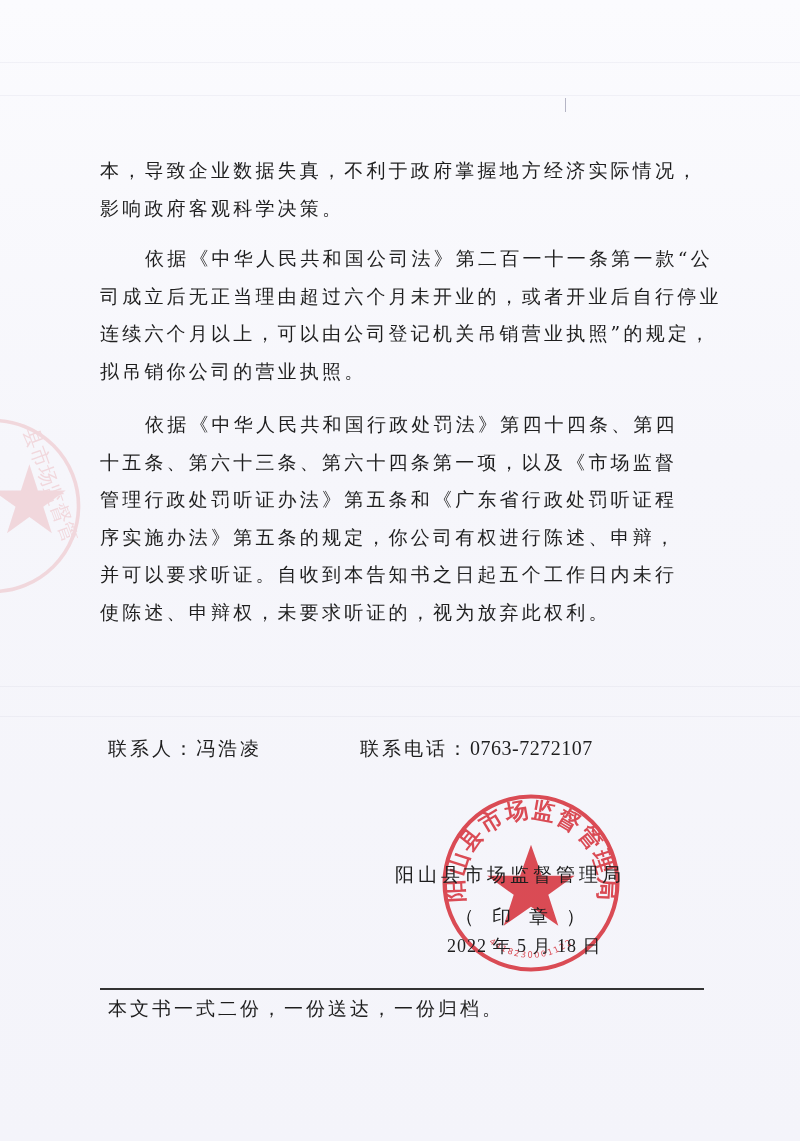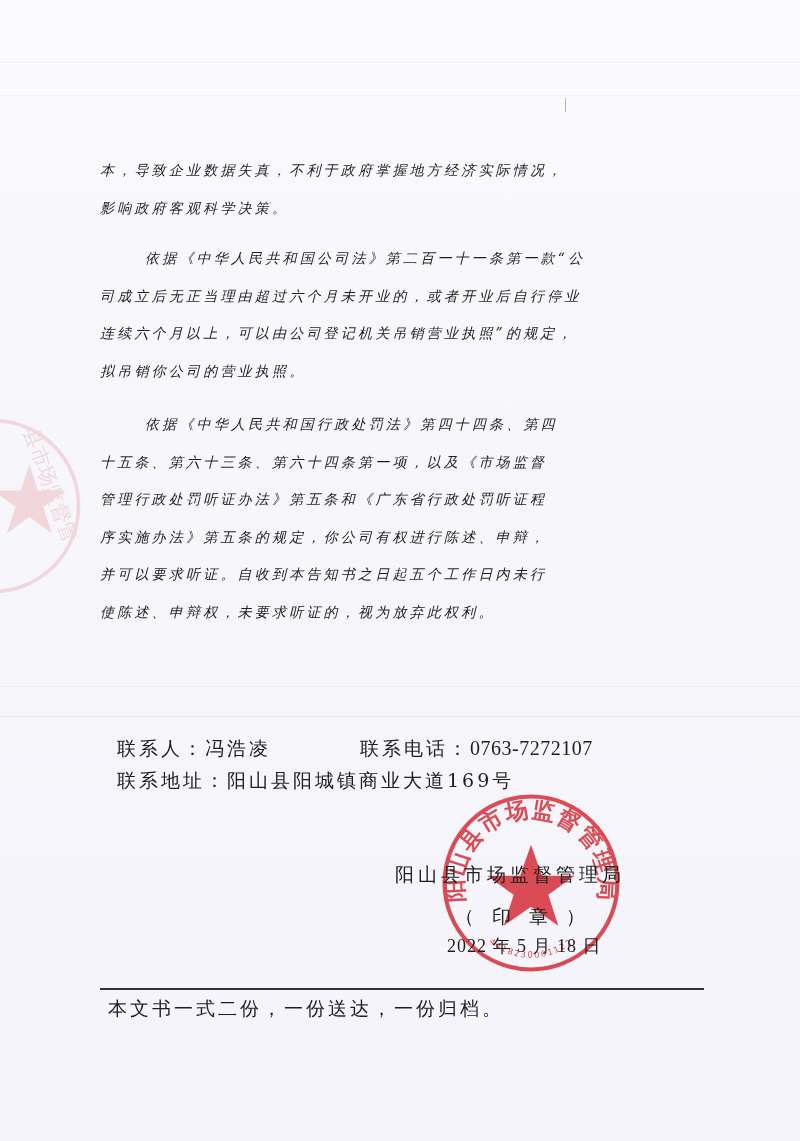--- a/index.html
+++ b/index.html
@@ -25,36 +25,35 @@
   .bleed {
     position: absolute;
     left: 0; right: 0;
     height: 1px;
     background: rgba(170,170,200,0.12);
   }
   .text-block {
     position: absolute;
     left: 100px;
     width: 610px;
-    font-size: 14px;
+    font-size: 19px;
     letter-spacing: 3.2px;
     line-height: 37.5px;
-    font-style: italic;
   }
   .para {
     margin: 0;
     text-align: justify;
   }
   .line {
     display: block;
     white-space: nowrap;
   }
   .contact-row {
     position: absolute;
-    left: 117px;
+    left: 108px;
     font-size: 19px;
     letter-spacing: 3px;
     white-space: nowrap;
   }
   .contact-row .value-phone {
     letter-spacing: 0.5px;
     font-family: "Liberation Serif", serif;
     font-size: 20px;
   }
   .signature {
@@ -156,23 +155,20 @@
       <span class="line">使陈述、申辩权，未要求听证的，视为放弃此权利。</span>
     </p>
   </div>
 
   <div class="contact-row" style="top:736px;">
     <span>联系人：</span><span>冯浩凌</span>
   </div>
   <div class="contact-row" style="top:736px; left:360px;">
     <span>联系电话：</span><span class="value-phone">0763-7272107</span>
   </div>
-  <div class="contact-row" style="top:768px;">
-    <span>联系地址：</span><span>阳山县阳城镇商业大道169号</span>
-  </div>
 
   <svg class="seal seal-main" viewBox="0 0 200 200">
     <defs>
       <path id="sealArc" d="M 30,130 A 75,75 0 1,1 170,130"></path>
       <path id="codeArc" d="M 40,150 A 72,72 0 0,0 160,150"></path>
     </defs>
     <circle cx="100" cy="100" r="95" fill="none" stroke="#e0353e" stroke-width="4.5"></circle>
     <polygon points="100,58 112,92 148,92 119,113 130,147 100,126 70,147 81,113 52,92 88,92" fill="#e0353e"></polygon>
     <text font-size="25" fill="#e0353e" font-weight="bold" font-family="DejaVu Sans, sans-serif" letter-spacing="2">
       <textPath href="#sealArc" startOffset="50%" text-anchor="middle">阳山县市场监督管理局</textPath>

